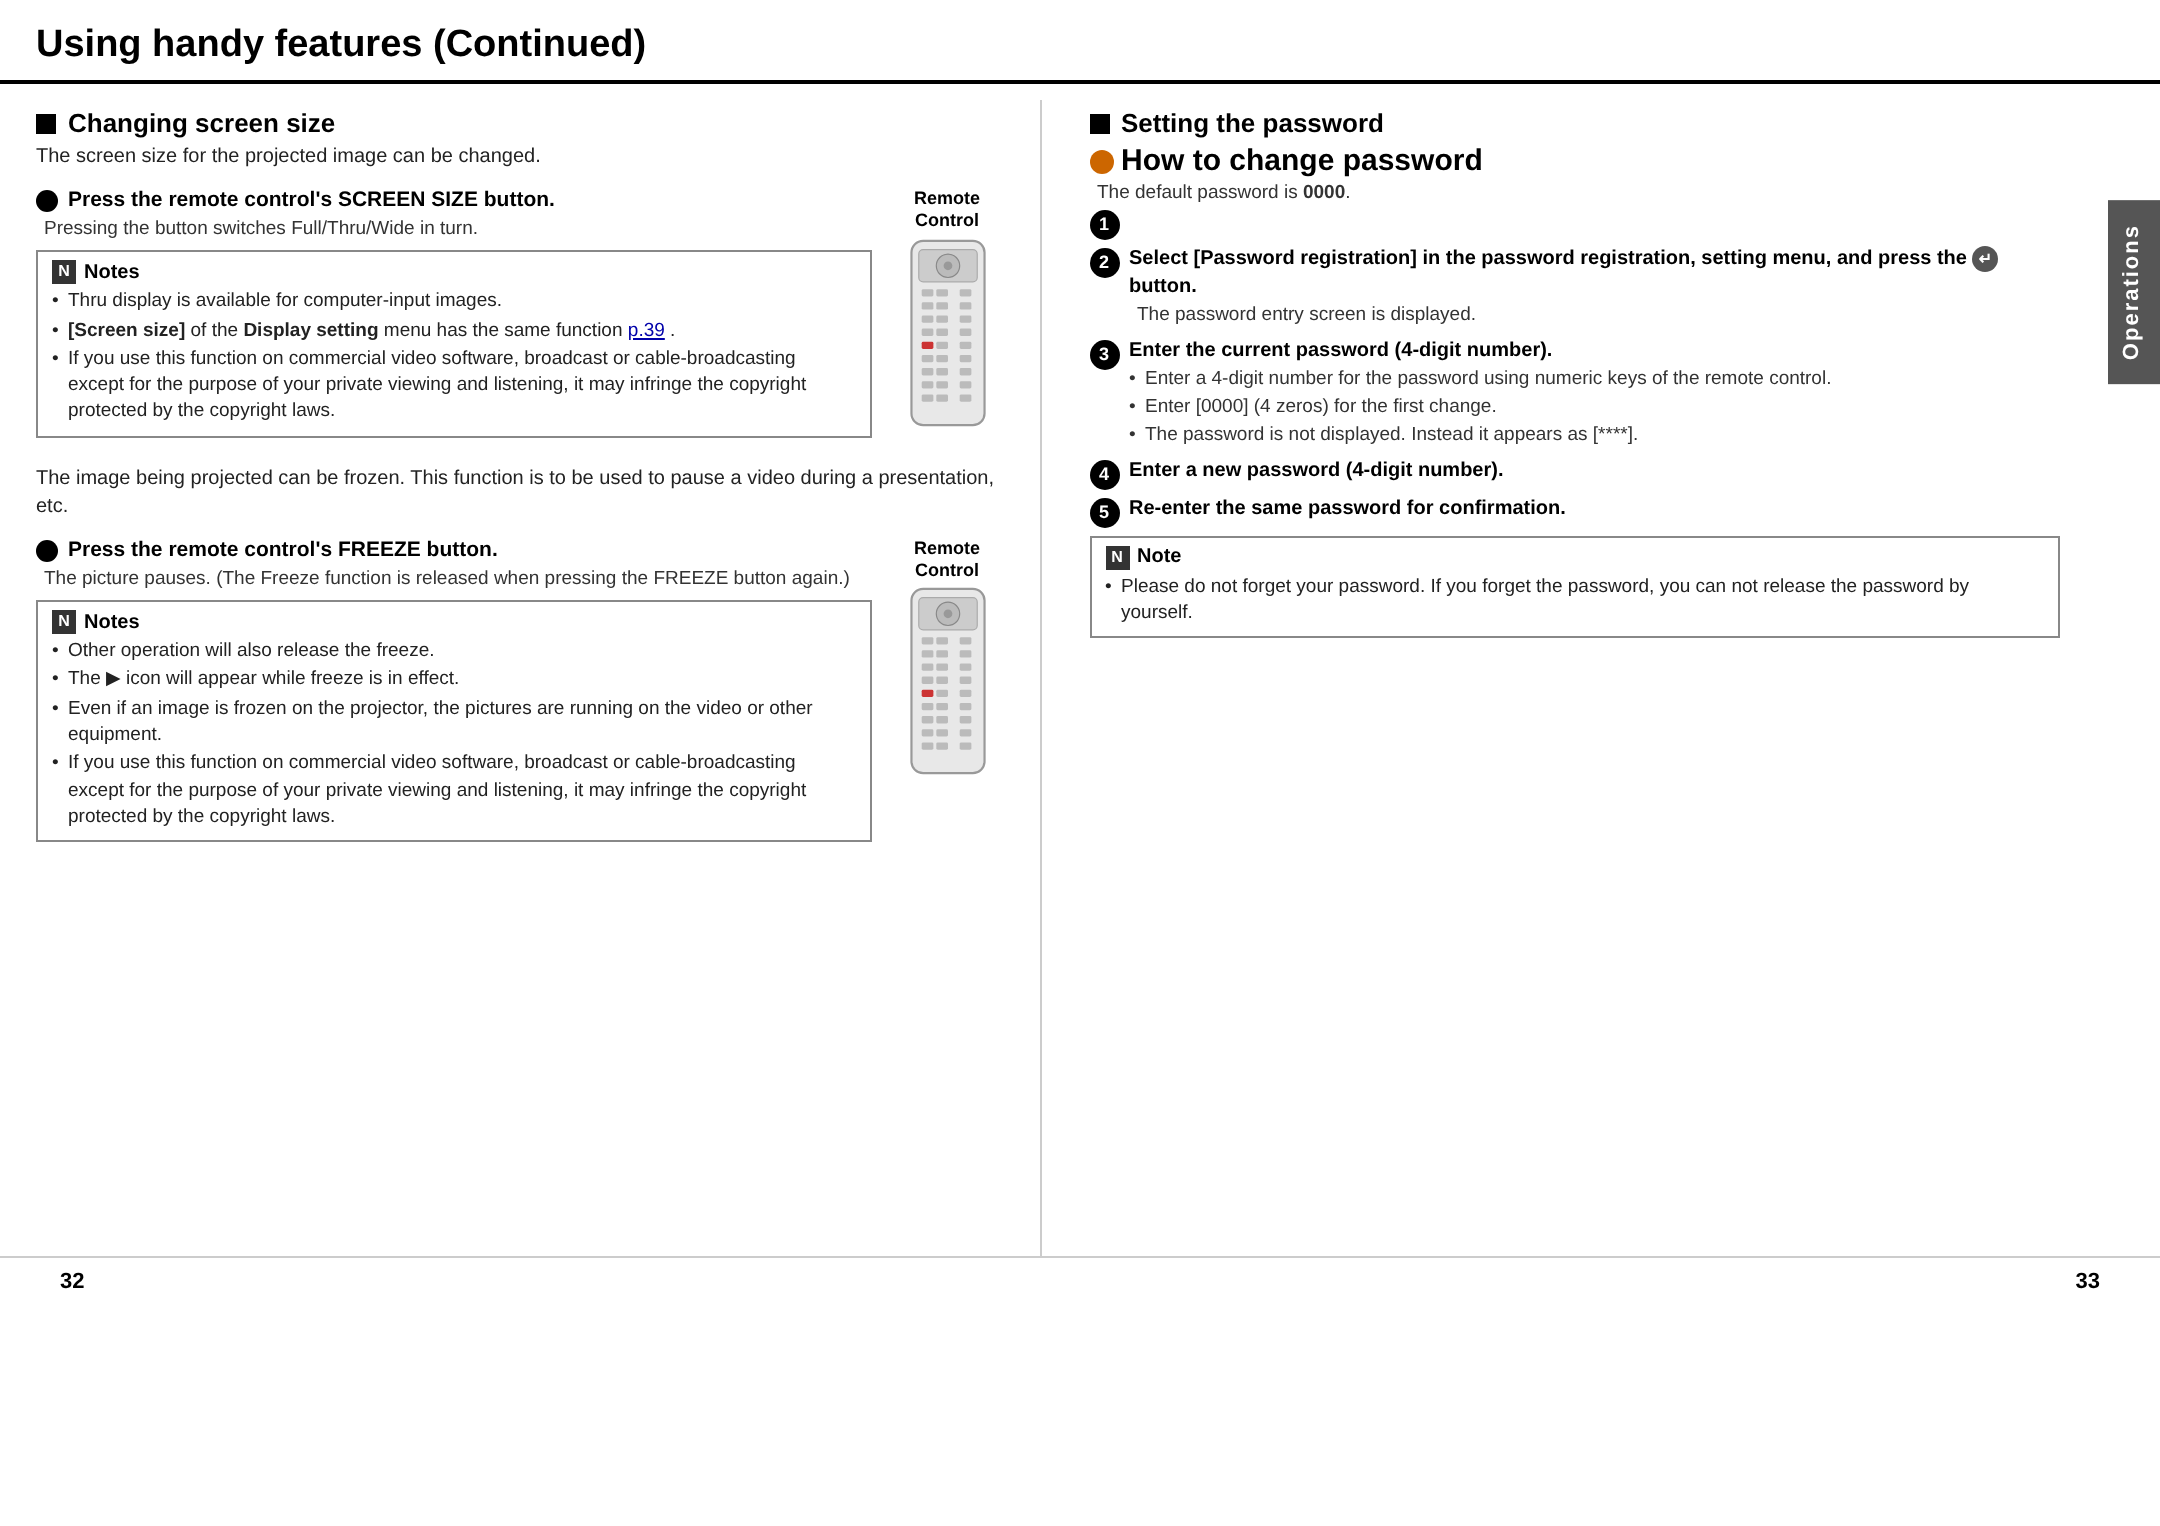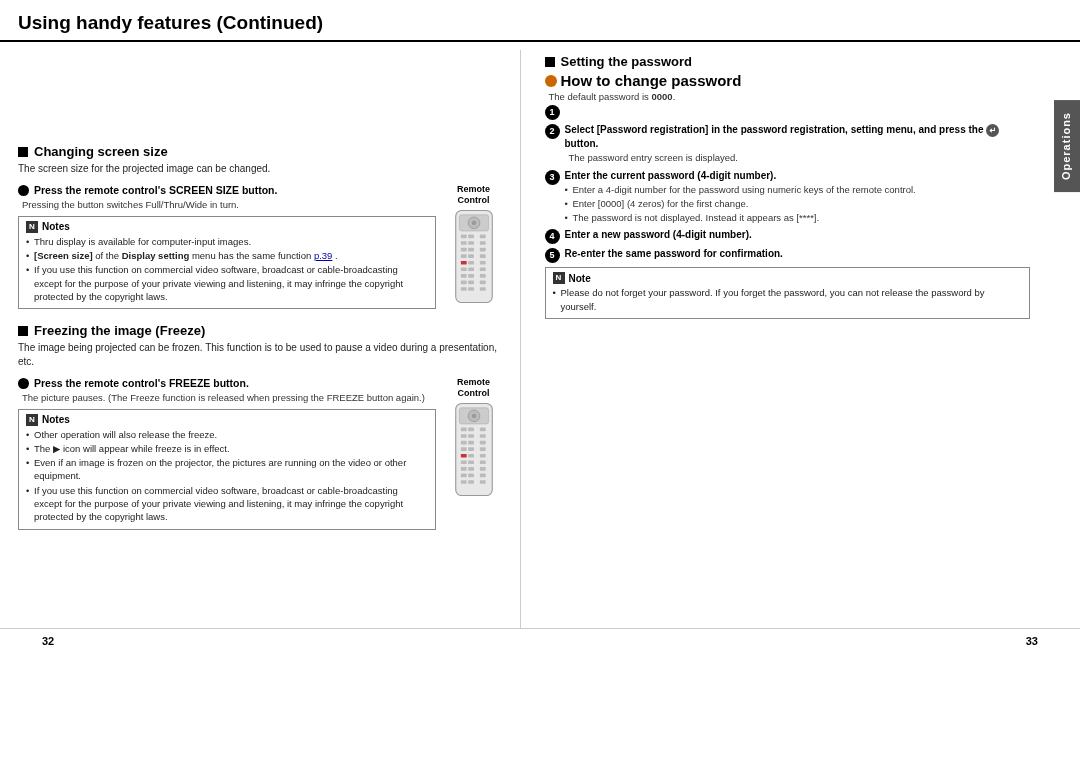--- a/index.html
+++ b/index.html
@@ -36,21 +36,20 @@
       padding: 0 0 0 0;
     }
     
     .left-col {
       flex: 1;
       padding: 4px 16px 4px 18px;
       border-right: 1px solid #ccc;
       display: flex;
       flex-direction: column;
       gap: 10px;
-      justify-content: center;
     }
     
     .right-col {
       flex: 1;
       padding: 4px 50px 4px 24px;
       display: flex;
       flex-direction: column;
       gap: 8px;
       position: relative;
     }
@@ -227,21 +226,21 @@
       width: 12px;
       height: 12px;
       border-radius: 50%;
       background: #cc6600;
       flex-shrink: 0;
     }
     
     .page-footer {
       display: flex;
       justify-content: space-between;
-      padding: 6px 42px;
+      padding: 6px 30px;
       border-top: 1px solid #ccc;
     }
     .page-num {
       font-size: 11px;
       font-weight: bold;
     }
     
     .operations-tab {
       position: absolute;
       right: -2px;
@@ -345,24 +344,20 @@
               <rect x="38" y="98" width="8" height="5" rx="1" fill="#bbb"></rect>
               <rect x="12" y="107" width="8" height="5" rx="1" fill="#bbb"></rect>
               <rect x="22" y="107" width="8" height="5" rx="1" fill="#bbb"></rect>
               <rect x="38" y="107" width="8" height="5" rx="1" fill="#bbb"></rect>
             </svg>
           </div>
         </div>
       </div>
 
       <div>
-        <div class="section-title">
-          <span class="black-square"></span>
-          <span>Freezing the image (Freeze)</span>
-        </div>
         <div class="section-desc">The image being projected can be frozen. This function is to be used to pause a video during a presentation, etc.</div>
 
         <div class="section-with-remote">
           <div class="section-text-part">
             <div class="sub-heading">
               <span class="bullet-circle black"></span>
               <span>Press the remote control's FREEZE button.</span>
             </div>
             <div class="sub-text">The picture pauses. (The Freeze function is released when pressing the FREEZE button again.)</div>
 

